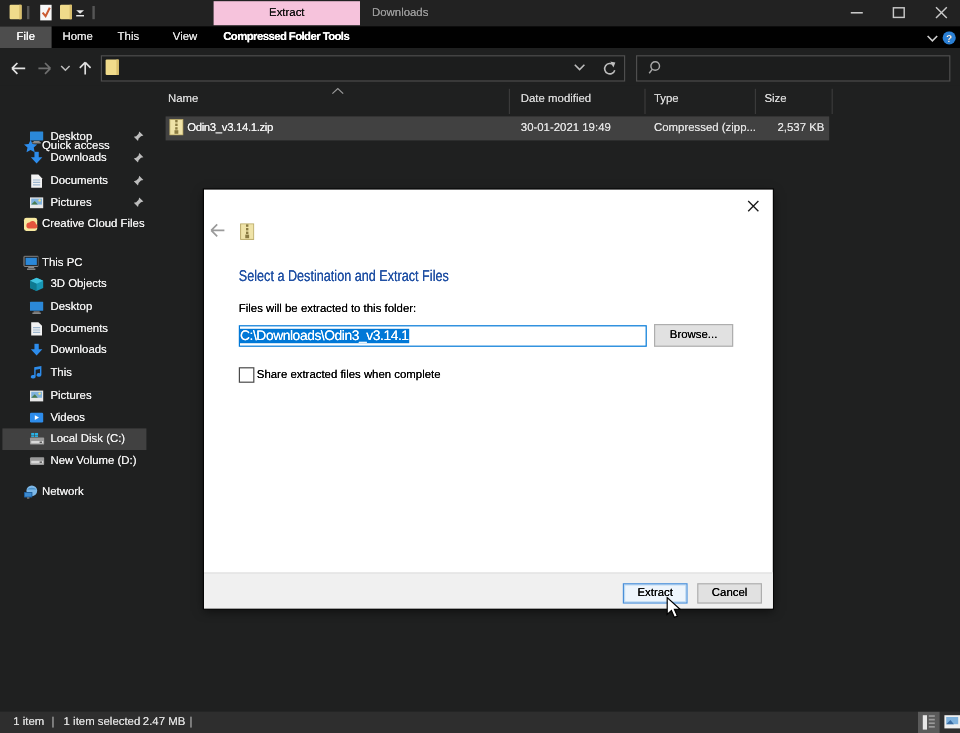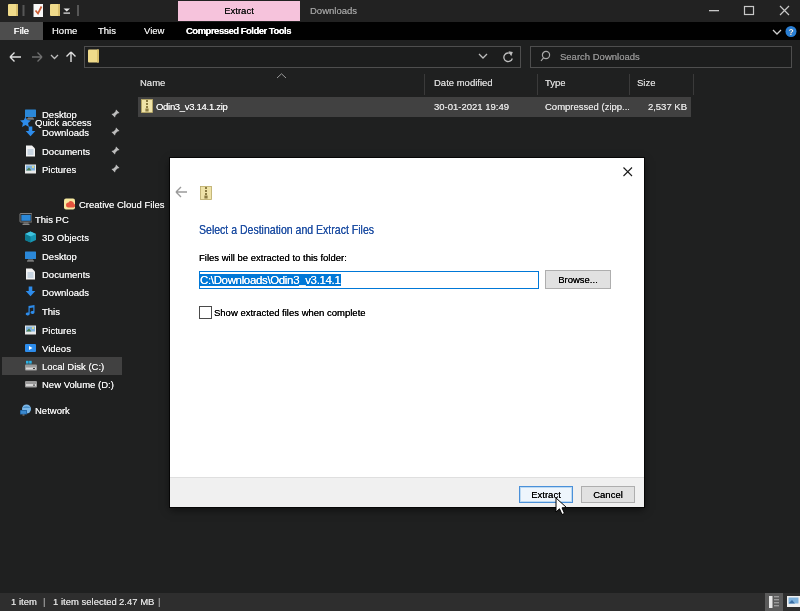--- a/index.html
+++ b/index.html
@@ -108,21 +108,20 @@
   <svg class="abs" style="left:478px; top:51px" width="40" height="12">
     <path d="M1 3 L5 7 L9 3" stroke="#bdbdbd" stroke-width="1.3" fill="none"></path>
     <path d="M33.2 3.2 A 4.3 4.3 0 1 0 34.3 7.5" stroke="#bdbdbd" stroke-width="1.3" fill="none"></path>
     <path d="M30.5 0.2 L34.8 1 L33.2 5.2 Z" fill="#bdbdbd"></path>
   </svg>
   <div id="searchbox" class="abs"></div>
   <svg class="abs" style="left:540px; top:50px" width="14" height="14">
     <circle cx="6" cy="5" r="3.6" stroke="#a8a8a8" stroke-width="1.2" fill="none"></circle>
     <path d="M3.5 7.8 L1 11" stroke="#a8a8a8" stroke-width="1.2"></path>
   </svg>
-  <div class="abs" style="left:560px; top:43px; height:28px; line-height:28px; color:#8f8f8f;">Search Downloads</div>
 
   <div class="hdrtext abs" style="left:140px">Name</div>
   <svg class="abs" style="left:276px; top:73px" width="12" height="6">
       <path d="M1 5 L5.5 0.8 L10 5" stroke="#9a9a9a" stroke-width="1" fill="none"></path>
     </svg>
   <div class="vsep abs" style="left:424px"></div>
   <div class="hdrtext abs" style="left:434px">Date modified</div>
   <div class="vsep abs" style="left:537px"></div>
   <div class="hdrtext abs" style="left:545px">Type</div>
   <div class="vsep abs" style="left:629px"></div>
@@ -186,21 +185,21 @@
           <rect x="0.5" y="1.5" width="11" height="9" fill="#e8e8e8"></rect>
           <rect x="1.5" y="2.5" width="9" height="5" fill="#7fb2dd"></rect>
           <path d="M1.5 7.5 L4.5 4.5 L7 7.5 Z" fill="#4a7c4e"></path>
           <circle cx="8.5" cy="4" r="1" fill="#f5e47a"></circle>
         </svg>
         <span class="lbl" style="left:42px">Pictures</span>
         <svg class="pin" width="9" height="9" viewBox="0 0 9 9">
           <path d="M5 0.5 L8.5 4 L6.5 4.5 L4.5 6.5 L4 8.5 L0.5 5 L2.5 4.5 L4.5 2.5 Z" fill="#bdbdbd"></path>
         </svg>
       </div>
-      <div class="side-item abs" style="top:195px;margin-left:44px;">
+      <div class="side-item abs" style="top:178px;">
         <svg style="left:19px; top:3px" width="13" height="12" viewBox="0 0 12 12">
           <rect x="0.5" y="0.5" width="11" height="11" rx="2" fill="#f7e9a0"></rect>
           <path d="M2.5 7 a2.5 2.5 0 0 1 2.5-2.5 a3 3 0 0 1 5.5 1.2 a2 2 0 0 1 -0.5 3.8 h-5.5 a2.3 2.3 0 0 1 -2-2.5" fill="#e5543d"></path>
         </svg>
         <span class="lbl" style="left:35px">Creative Cloud Files</span>
       </div>
       <div class="side-item abs" style="top:210.4px;">
         <svg style="left:19px; top:3px" width="13" height="12" viewBox="0 0 12 12">
           <rect x="0.5" y="0.5" width="12" height="8.5" rx="0.5" fill="#1f1f1f" stroke="#9a9a9a" stroke-width="0.8"></rect>
           <rect x="1.8" y="1.8" width="9.4" height="6" fill="#2b88d8"></rect>
@@ -328,21 +327,21 @@
       <rect x="5" y="1" width="2" height="2" fill="#8a7b42"></rect>
         <rect x="5" y="4" width="2" height="2" fill="#8a7b42"></rect>
       <rect x="5" y="7" width="2" height="2" fill="#8a7b42"></rect>
         <rect x="4.4" y="9.5" width="3.2" height="3" fill="#8a7b42"></rect>
     </svg>
     <div class="abs" style="left:29px; top:64px; font-size:13px; transform:scaleX(0.81); transform-origin:0 0; white-space:nowrap; color:#2050a4;">Select a Destination and Extract Files</div>
     <div class="abs" style="left:29px; top:94px; color:#000;">Files will be extracted to this folder:</div>
     <div id="dlg-input" class="abs"><span style="background:#0078d7; color:#fff; font-size:11.5px; letter-spacing:-0.35px;">C:\Downloads\Odin3_v3.14.1</span></div>
     <div id="dlg-browse" class="abs">Browse...</div>
     <div id="dlg-check" class="abs"></div>
-    <div class="abs" style="left:44px; top:149px; color:#000;">Show extracted files when complete</div>
+    <div class="abs" style="left:44px; top:149px; color:#000;">Share extracted files when complete</div>
     <div id="dlg-footer" class="abs">
       <div id="btn-extract" class="abs">Extract</div>
       <div id="btn-cancel" class="abs">Cancel</div>
     </div>
   </div>
 
   <svg class="abs" style="left:555px; top:497px" width="14" height="20">
     <path d="M1 1 L1 15 L4.5 11.8 L7 17.5 L9.5 16.4 L7 10.8 L11.5 10.5 Z" fill="#fff" stroke="#000" stroke-width="1"></path>
   </svg>
 </div>

